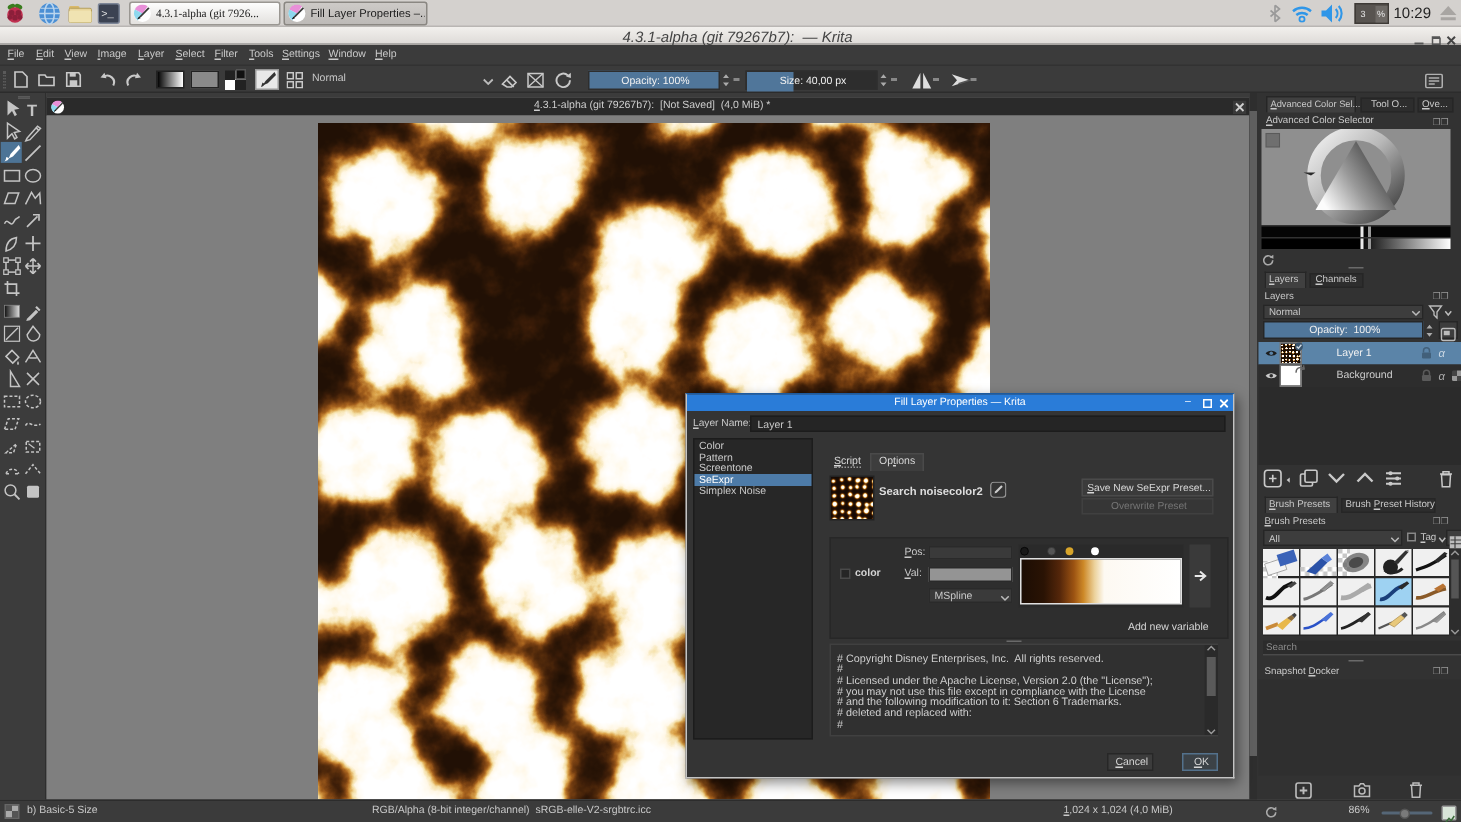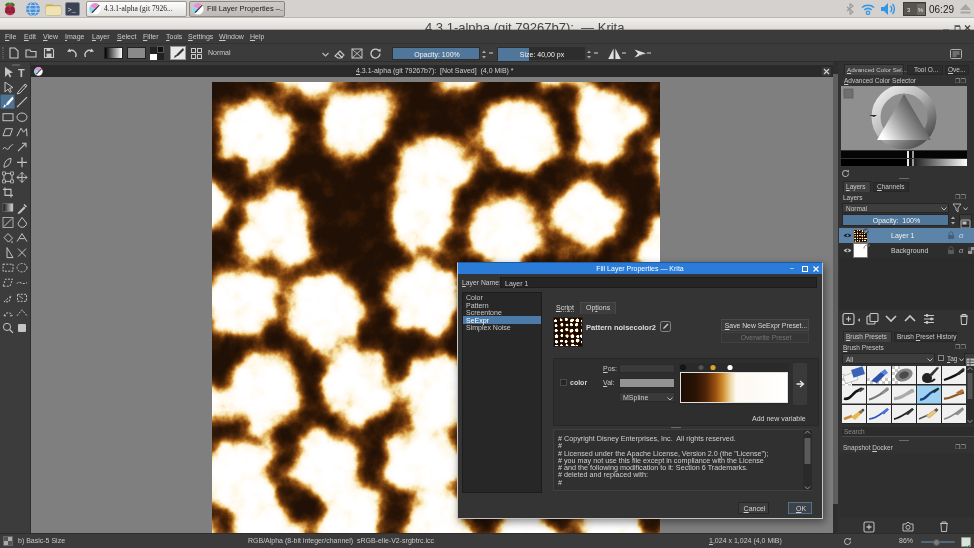--- a/index.html
+++ b/index.html
@@ -72,29 +72,29 @@
       </svg>
   <svg class="abs" style="left:880px;top:2px" width="18" height="14" viewBox="0 0 18 14">
         <path d="M1 5h3l4-4v12l-4-4H1z" fill="#2f96e8"></path>
         <path d="M10.5 4a4.5 4.5 0 0 1 0 6M12.5 2a7.5 7.5 0 0 1 0 10" stroke="#2f96e8" stroke-width="1.4" fill="none"></path>
       </svg>
   <div class="abs" style="left:903px;top:2px;width:23px;height:14px;background:#585450;border:1px solid #3e3a36;">
      <div class="abs" style="left:13px;top:1px;width:8px;height:11px;background:#6e6a66;"></div>
      <div class="abs" style="left:3px;top:4px;font-size:6px;color:#e8e8e8;">3</div>
      <div class="abs" style="left:14px;top:4px;font-size:6px;color:#e8e8e8;">%</div>
   </div>
-  <div class="abs" style="left:929px;top:3.5px;font-size:10px;color:#222;">06:29</div>
+  <div class="abs" style="left:929px;top:3.5px;font-size:10px;color:#222;">10:29</div>
   <svg class="abs" style="left:959px;top:3px" width="13" height="12" viewBox="0 0 13 12">
         <path d="M6.5 1 12 7H1Z" fill="#a8a5a2"></path>
         <rect x="1.5" y="8.5" width="10" height="2" fill="#a8a5a2"></rect>
       </svg>
 </div>
 
 <div class="abs" style="left:0;top:18px;width:974px;height:12px;background:linear-gradient(#f2f0ed,#dedbd8);border-bottom:1px solid #a8a5a2;">
-  <div class="abs" style="left:425px;top:2px;font-size:13px;color:#444;">4.3.1-alpha (git 79267b7): &nbsp;— Krita</div>
+  <div class="abs" style="left:415px;top:2px;font-size:10px;color:#444;font-style:italic;">4.3.1-alpha (git 79267b7): &nbsp;— Krita</div>
   <div class="abs" style="left:942px;top:1px;width:30px;height:10px;">
     <svg width="30" height="10" viewBox="0 0 30 10">
           <path d="M1 7h6" stroke="#555" stroke-width="1.3"></path>
           <path d="M12.5 2.7h5.5M13 3.5v4h5v-4z" stroke="#555" stroke-width="1" fill="none"></path>
           <path d="M23 2.5 28 7.5M28 2.5 23 7.5" stroke="#444" stroke-width="1.3"></path>
         </svg>
   </div>
 </div>
 
 <div class="abs" style="left:0;top:30px;width:974px;height:14px;background:#3b3b3b;border-bottom:1px solid #323232;">
@@ -823,21 +823,21 @@
               <path d="M27.4,25.5 L27.0,23.6 L28.3,22.3 L30.1,22.5 L30.6,24.3 L29.3,25.5 Z"></path>
               <path d="M0.2,28.0 L1.9,26.7 L3.8,27.1 L4.6,28.9 L3.2,30.6 L1.0,30.2 Z"></path>
               <path d="M9.2,28.3 L8.2,29.9 L6.4,29.2 L5.7,27.5 L7.0,26.1 L8.6,26.7 Z"></path>
               <path d="M11.6,27.1 L12.9,25.9 L14.3,27.0 L14.5,28.7 L13.0,29.8 L11.6,28.6 Z"></path>
               <path d="M17.5,25.9 L19.5,26.1 L20.9,27.6 L19.8,29.4 L17.9,29.5 L17.0,27.9 Z"></path>
               <path d="M21.4,29.7 L21.1,27.9 L22.3,26.5 L23.8,27.2 L24.3,28.7 L23.3,30.1 Z"></path>
               <path d="M29.3,29.8 L27.9,29.1 L27.6,27.5 L29.0,26.7 L30.5,27.2 L30.8,28.9 Z"></path>
             </g>
 </g>
 </svg></div>
-  <div class="abs" style="left:128px;top:60px;font-size:7.5px;font-weight:bold;color:#dedede;">Pattern noisecolor2</div>
+  <div class="abs" style="left:128px;top:60px;font-size:7.5px;font-weight:bold;color:#dedede;">Search noisecolor2</div>
   <svg class="abs" style="left:202px;top:58px" width="11" height="11" viewBox="0 0 11 11">
         <rect x="0.5" y="0.5" width="10" height="10" rx="2" fill="none" stroke="#999" stroke-width="0.8"></rect>
         <path d="M7.5 2.5 3.5 6.5 3 8l1.5-.5 4-4z" fill="#ccc"></path>
       </svg>
   <div class="abs" style="left:263px;top:56px;width:88px;height:12px;background:#3b3b3b;border:1px solid #4a4a4a;">
     <div class="abs" style="width:88px;text-align:center;font-size:6.8px;color:#d8d8d8;line-height:11px;"><span style="text-decoration:underline">S</span>ave New SeExpr Preset...</div>
   </div>
   <div class="abs" style="left:263px;top:69px;width:88px;height:11px;background:#363636;border:1px solid #404040;">
     <div class="abs" style="width:88px;text-align:center;font-size:6.8px;color:#757575;line-height:10px;">Overwrite Preset</div>
   </div>

